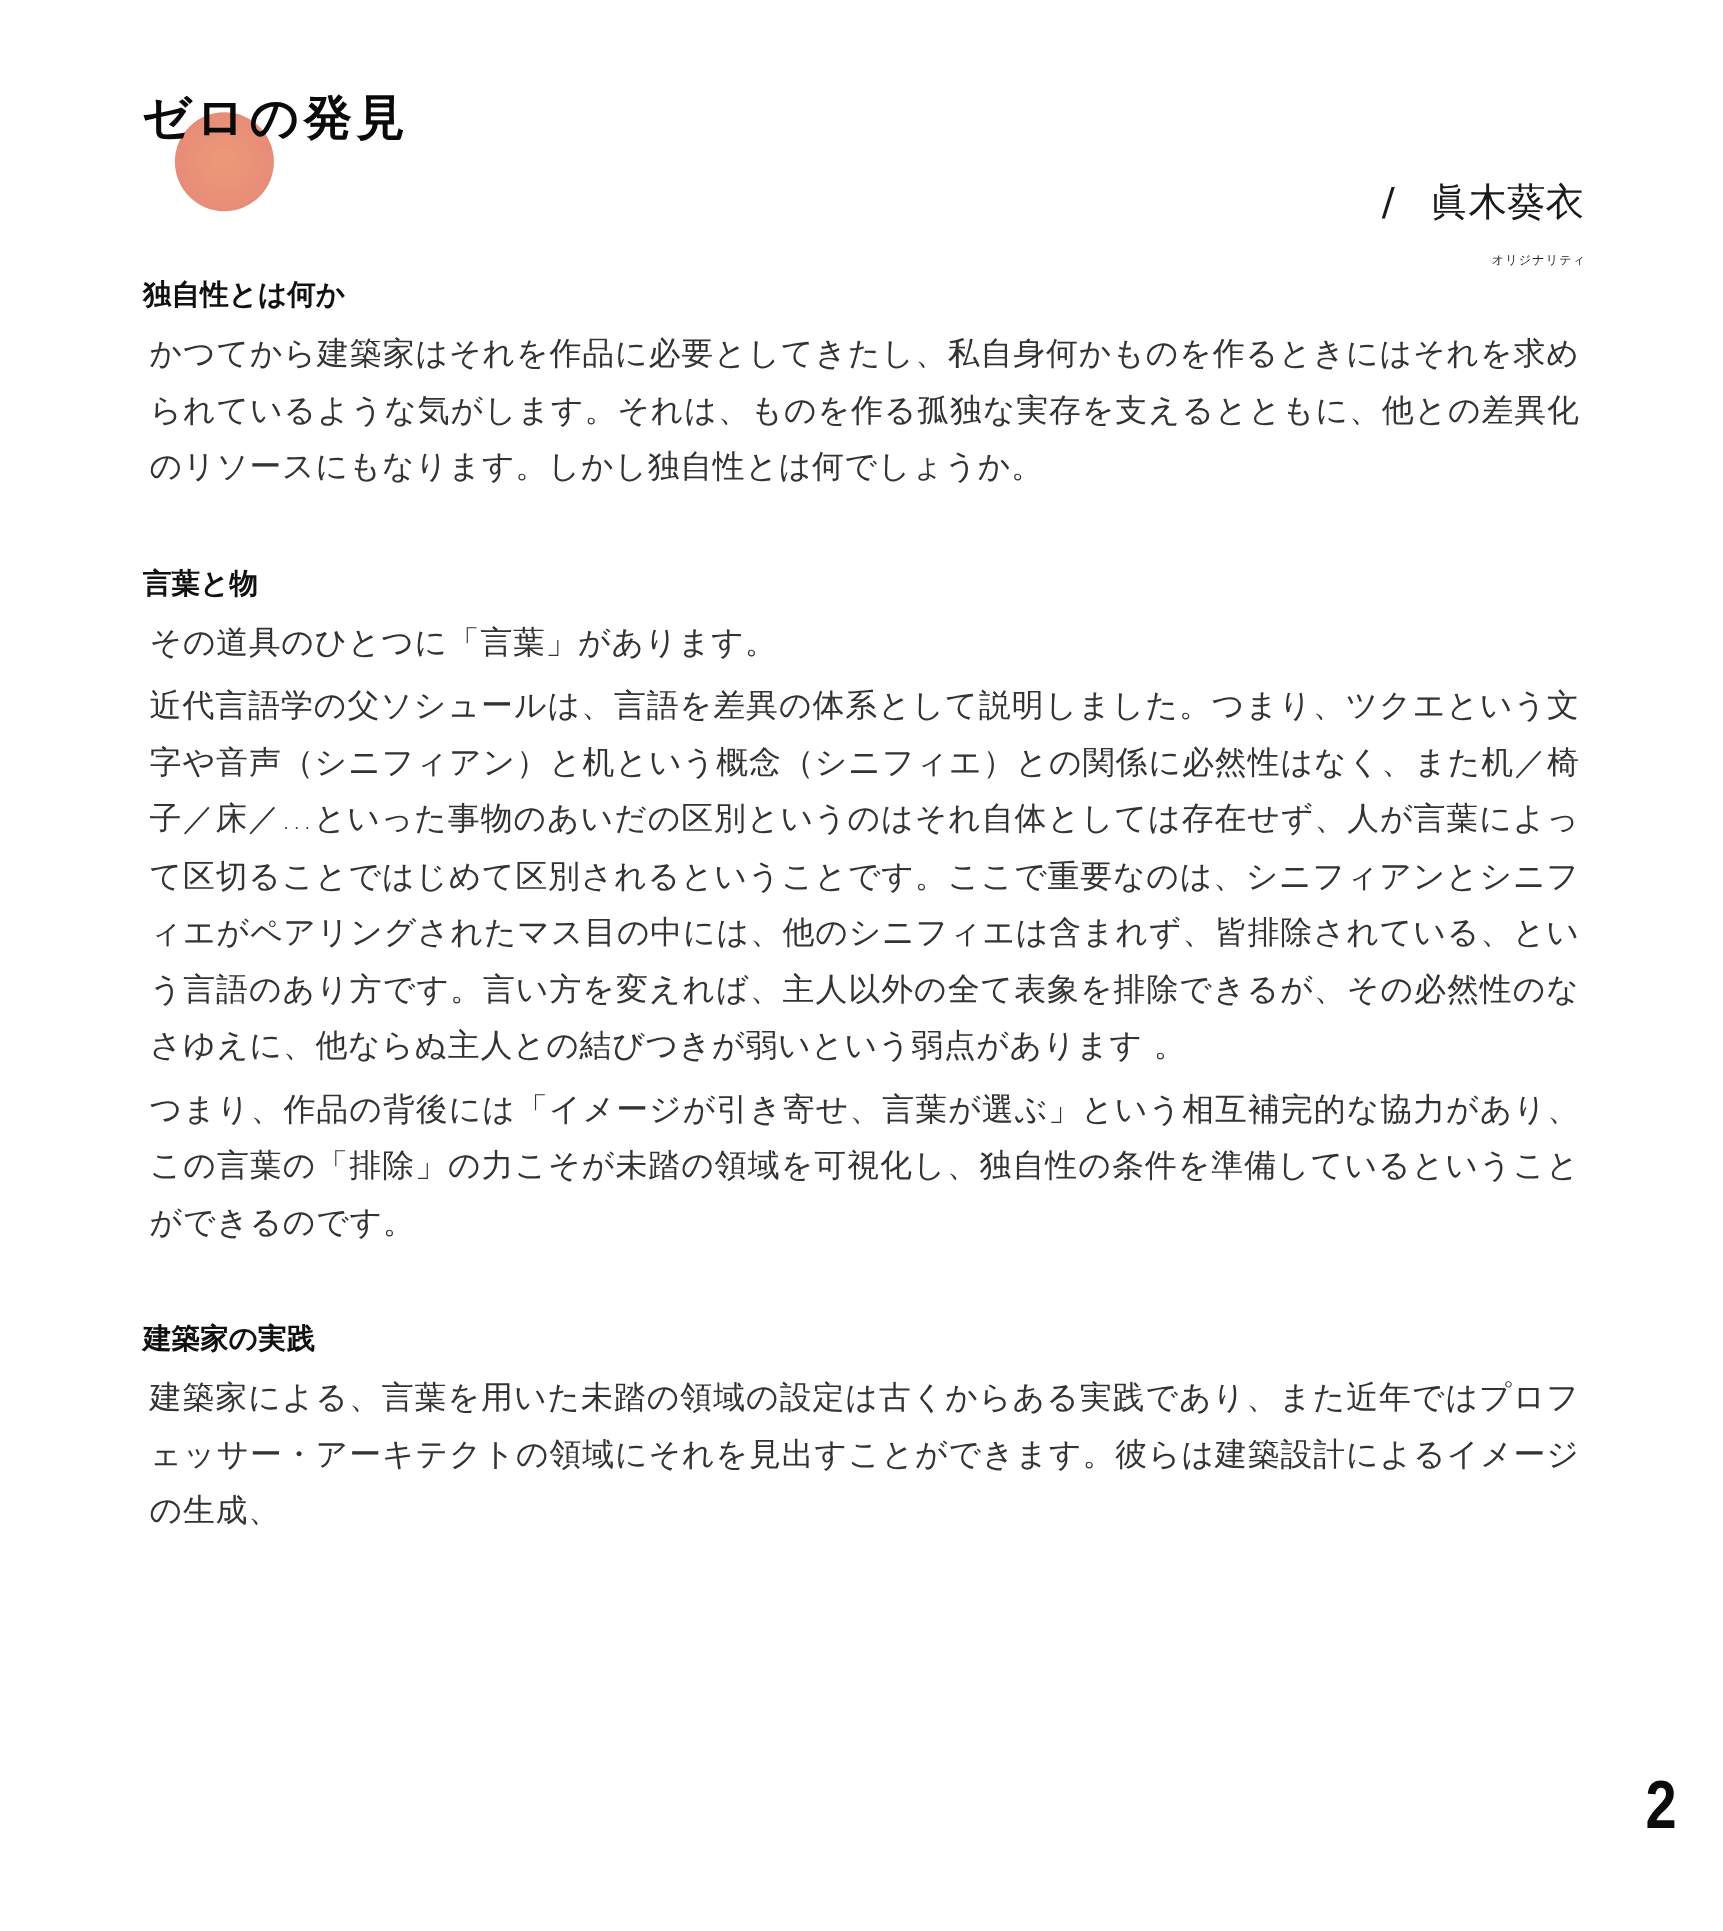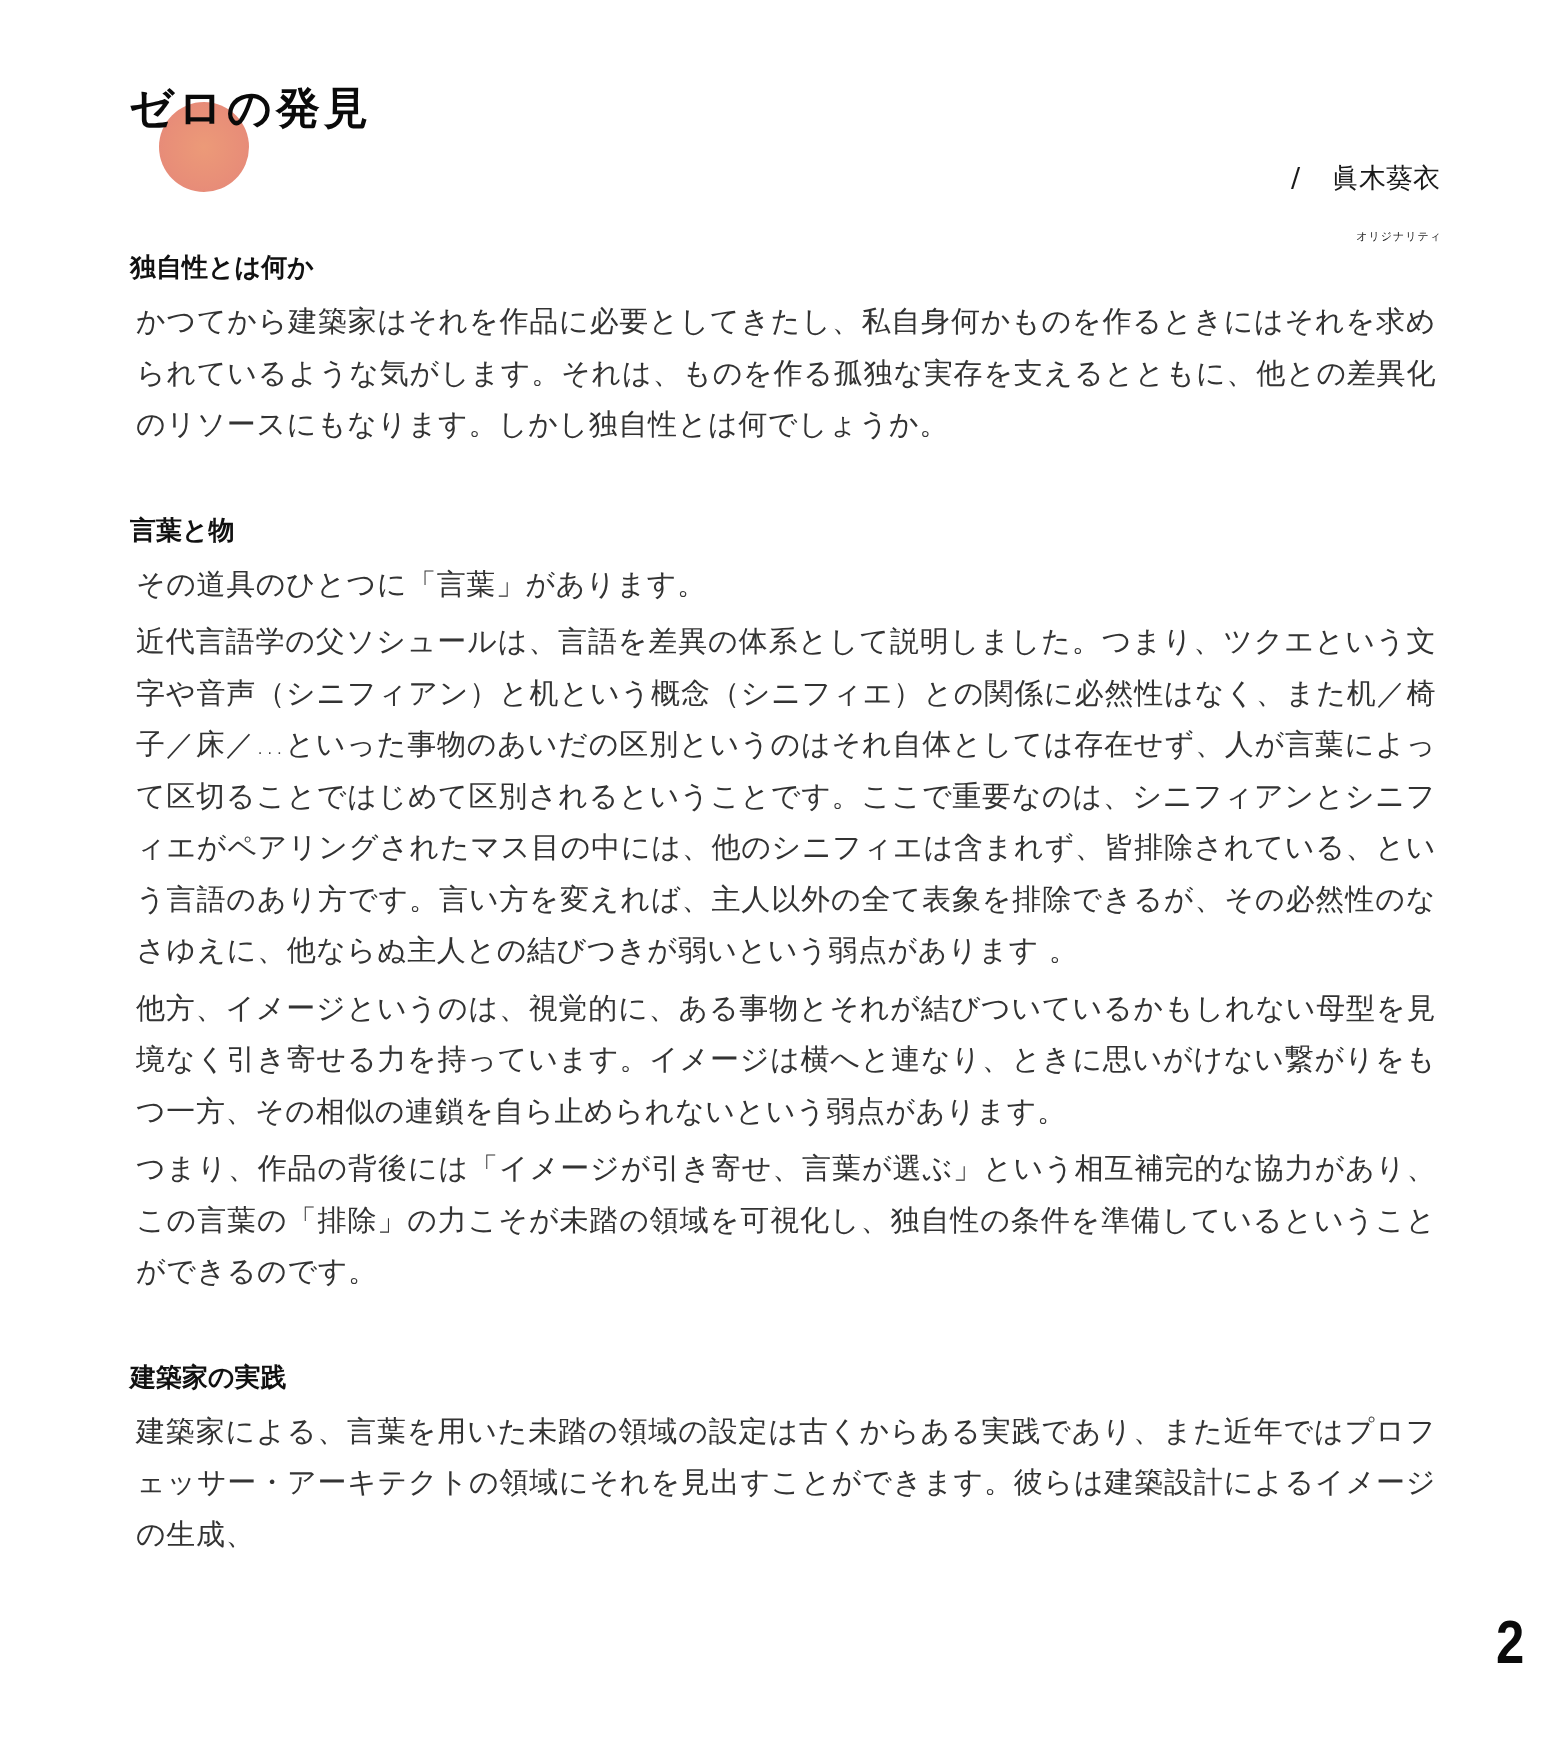--- a/index.html
+++ b/index.html
@@ -3,21 +3,21 @@
 <meta charset="utf-8">
 <style>
   html, body { margin: 0; padding: 0; background: #ffffff; }
   body { width: 1566px; height: 1755px; position: relative; overflow: hidden;
          font-family: "DejaVu Sans", "Liberation Sans", sans-serif; color: #2a2a2a; }
   .circle { position: absolute; left: 159px; top: 102px; width: 90px; height: 90px; border-radius: 50%;
             background: radial-gradient(circle at 50% 50%, #ec9a78 0%, #e88e78 60%, #e4857a 100%);
             z-index: 1; }
   .title { position: absolute; left: 129px; top: 78px; font-size: 44px; font-weight: bold; color: #0a0a0a;
            letter-spacing: 4px; z-index: 2; margin: 0; line-height: 60px; text-align: right; }
-  .author { position: absolute; right: 126px; top: 160px; font-size: 27px; color: #1a1a1a; }
+  .author { position: absolute; right: 126px; top: 160px; font-size: 35px; color: #1a1a1a; }
   .author .slash { margin-right: 32px; }
   .content { position: absolute; left: 130px; top: 228px; width: 1312px; }
   .ruby-note { font-size: 11px; color: #222; height: 18px; line-height: 18px; padding-left: 8px; letter-spacing: 1px; text-align: right; }
   .h2 { font-size: 26px; font-weight: bold; color: #111; line-height: 44px; margin: 0; font-family: Liberation Serif, serif; }
   .para { font-size: 29px; line-height: 51.5px; margin: 6px; text-align: justify; text-align-last: left;
           letter-spacing: 0.6px; color: #333; font-weight: 300; }
   .gap { height: 52px; }
   .page-number { position: absolute; left: 1496px; top: 1606px; font-size: 62px; font-weight: bold;
                  color: #0a0a0a; font-family: "Liberation Sans", sans-serif; transform: scaleX(0.82); transform-origin: left; }
 </style>
@@ -37,21 +37,20 @@
     <h2 class="h2">独自性とは何か</h2>
     <p class="para">かつてから建築家はそれを作品に必要としてきたし、私自身何かものを作るときにはそれを求められているような気がします。それは、ものを作る孤独な実存を支えるとともに、他との差異化のリソースにもなります。しかし独自性とは何でしょうか。</p>
   </section>
 
   <div class="gap"></div>
 
   <section>
     <h2 class="h2">言葉と物</h2>
     <p class="para">その道具のひとつに「言葉」があります。</p>
     <p class="para">近代言語学の父ソシュールは、言語を差異の体系として説明しました。つまり、ツクエという文字や音声（シニフィアン）と机という概念（シニフィエ）との関係に必然性はなく、また机／椅子／床／…といった事物のあいだの区別というのはそれ自体としては存在せず、人が言葉によって区切ることではじめて区別されるということです。ここで重要なのは、シニフィアンとシニフィエがペアリングされたマス目の中には、他のシニフィエは含まれず、皆排除されている、という言語のあり方です。言い方を変えれば、主人以外の全て表象を排除できるが、その必然性のなさゆえに、他ならぬ主人との結びつきが弱いという弱点があります 。</p>
-    <p class="para">他方、イメージというのは、視覚的に、ある事物とそれが結びついているかもしれない母型を見境なく引き寄せる力を持っています。イメージは横へと連なり、ときに思いがけない繋がりをもつ一方、その相似の連鎖を自ら止められないという弱点があります。</p>
     <p class="para">つまり、作品の背後には「イメージが引き寄せ、言葉が選ぶ」という相互補完的な協力があり、この言葉の「排除」の力こそが未踏の領域を可視化し、独自性の条件を準備しているということができるのです。</p>
   </section>
 
   <div class="gap"></div>
 
   <section>
     <h2 class="h2">建築家の実践</h2>
     <p class="para">建築家による、言葉を用いた未踏の領域の設定は古くからある実践であり、また近年ではプロフェッサー・アーキテクトの領域にそれを見出すことができます。彼らは建築設計によるイメージの生成、</p>
   </section>
 </div>

